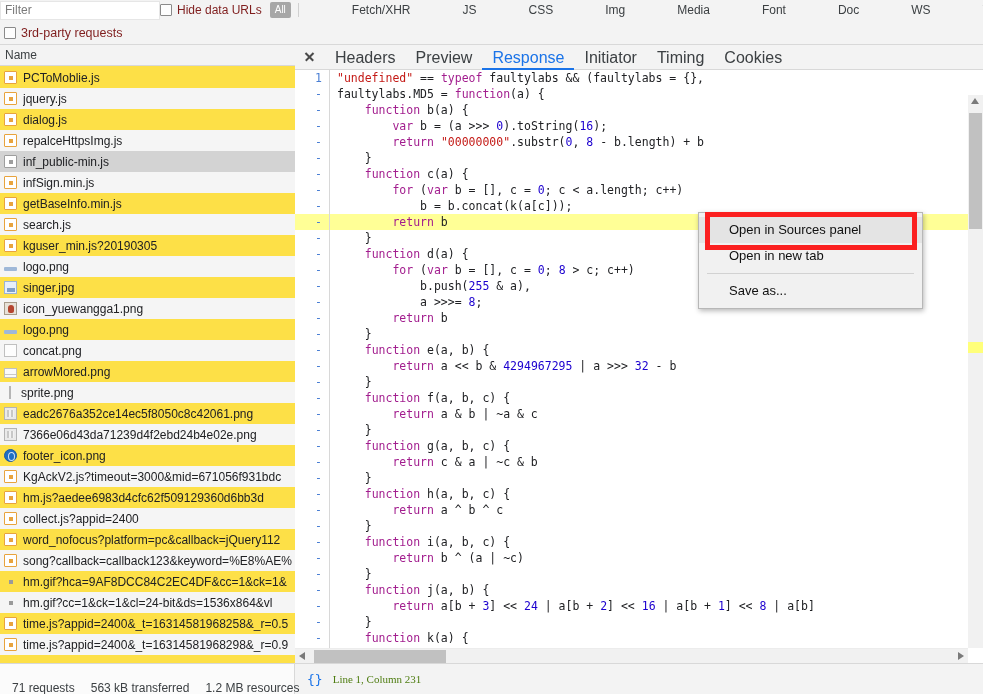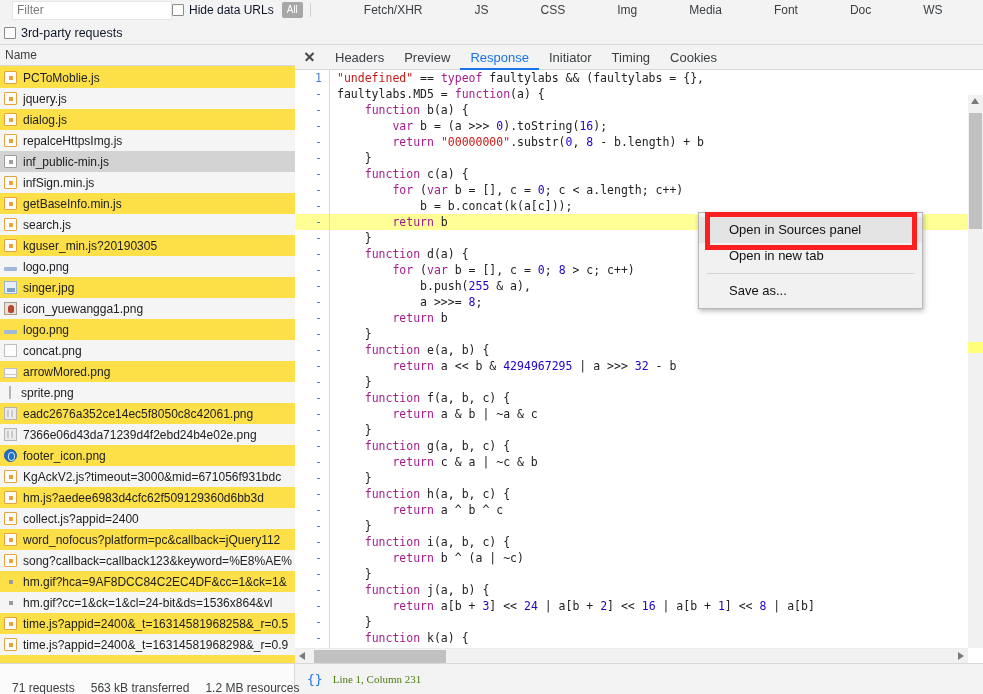--- a/index.html
+++ b/index.html
@@ -16,33 +16,33 @@
   #app { position: relative; width: 983px; height: 694px; }
 
   
   .filter-bar {
     position: absolute; left: 0; top: 0; width: 983px; height: 21px;
     background: #f3f3f3;
     display: flex; align-items: center;
     border-bottom: 1px solid #f3f3f3;
   }
   .filter-input {
-    width: 160px; height: 19px; margin-left: 12px;
+    width: 160px; height: 19px; margin-left: 0px;
     border: 1px solid #e6e6e6; background: #ffffff;
     font-family: "Liberation Sans", sans-serif; font-size: 12px;
     color: #5f6368; padding: 0 4px; outline: none;
   }
   .filter-input::placeholder { color: #7a7a7a; }
   .cb {
     width: 12px; height: 12px; border: 1px solid #8a8a8a;
     background: #fdfdfd; border-radius: 1px; display: inline-block;
     flex: 0 0 auto;
   }
   .cb-wrap { display: flex; align-items: center; gap: 5px; white-space: nowrap; }
-  .cb-label { font-size: 12px; color: #0f172a; }
+  .cb-label { font-size: 12px; color: #7f1d1d; }
   .all-btn {
     background: #a7a7a7; color: #ffffff; border-radius: 2px;
     padding: 1px 5px 2px 5px; font-size: 10px; line-height: 13px;
     margin-left: 8px; white-space: nowrap;
   }
   .vdiv { width: 1px; height: 14px; background: #d0d0d0; margin: 0 7px; flex: 0 0 auto; }
   .ftype { font-size: 12px; color: #3c4043; margin: 16px 6px; white-space: nowrap; padding-left: 40px; }
 
   
   .filter-bar2 {
@@ -139,21 +139,21 @@
     width: 18px; height: 18px; position: relative; margin-right: 6px;
     flex: 0 0 auto;
   }
   .close-x::before, .close-x::after {
     content: ""; position: absolute; left: 3px; top: 8px;
     width: 11px; height: 1.6px; background: #4a4a4a;
   }
   .close-x::before { transform: rotate(45deg); }
   .close-x::after  { transform: rotate(-45deg); }
   .tab {
-    padding: 0 10px; height: 25px; line-height: 25px; font-size: 13px;
+    padding: 0 10px; height: 25px; line-height: 25px; font-size: 16px;
     color: #3c4043; white-space: nowrap;
   }
   .tab.active { color: #1a73e8; box-shadow: inset 0 -2px 0 #1a73e8; }
 
   
   .code-wrap {
     position: absolute; left: 0; top: 25px; right: 0; bottom: 0;
     overflow: hidden; background: #ffffff;
   }
   .code {

